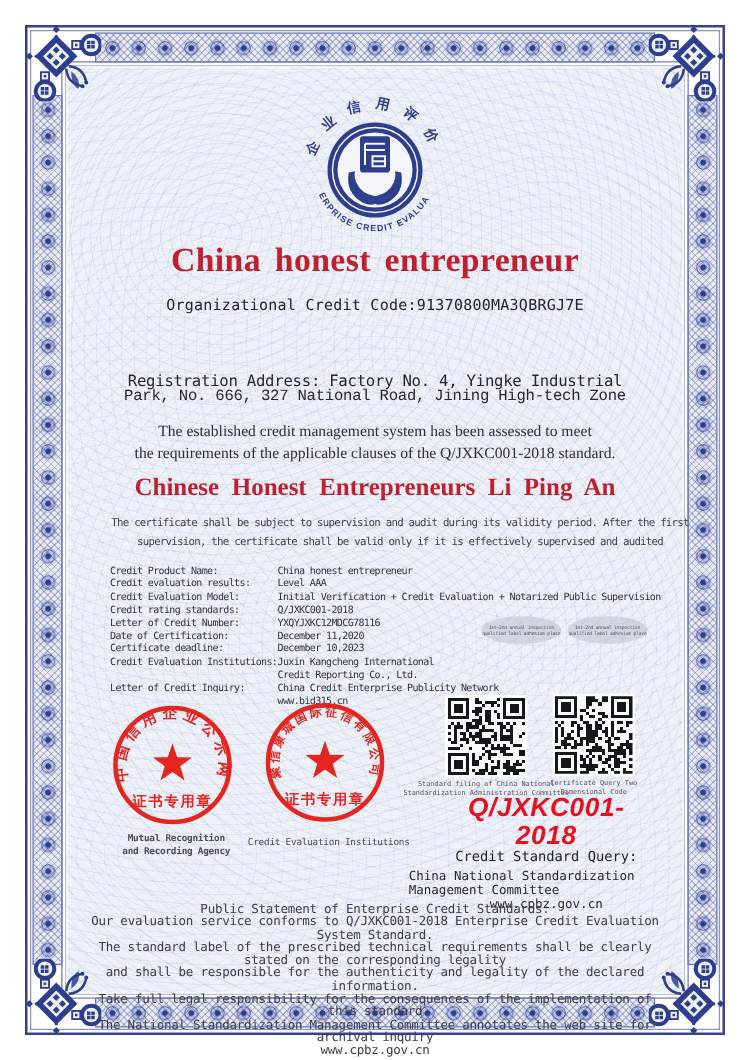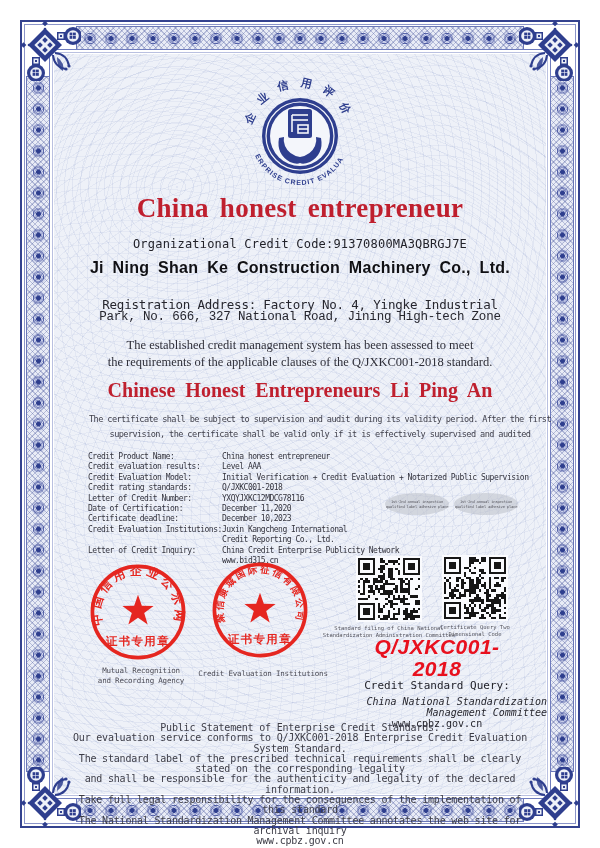--- a/index.html
+++ b/index.html
@@ -55,31 +55,31 @@
   .drow{display:flex;}
   .dlabel{width:134px;flex:0 0 134px;white-space:nowrap;}
   .dvalue{flex:1;}
   .sticker{width:64px;height:22px;border-radius:50%;background:rgba(188,191,200,.55);
            display:flex;flex-direction:column;justify-content:center;text-align:center;
            font-size:3.8px;line-height:5px;color:#5a5a62;letter-spacing:-.2px;}
   .stk1{left:385px;top:493px;} .stk2{left:454px;top:493px;}
   .seal{width:104px;height:104px;}
   .seal1{left:86px;top:560px;} .seal2{left:208px;top:558px;}
   .sealcap{font-size:7.5px;line-height:10px;color:#4c4c56;text-align:center;letter-spacing:-.2px;}
-  .cap1{left:66px;top:666px;width:150px;} .cap2{left:183px;top:669px;width:160px;}
+  .cap1{left:66px;top:666px;width:150px;font-weight:bold;} .cap2{left:183px;top:669px;width:160px;}
   .qrbox{width:66px;height:66px;background:#fafbfe;padding:2px;box-sizing:border-box;}
   .qr1{left:356px;top:556px;} .qr2{left:442px;top:555px;}
   .qr{width:100%;height:100%;shape-rendering:crispEdges;}
   .qrcap{font-size:5.5px;line-height:7px;color:#55555e;text-align:center;}
   .qrcap1{left:311px;top:625px;width:156px;} .qrcap2{left:397px;top:624px;width:156px;}
   .redcode{left:337px;top:636px;width:200px;text-align:center;
            font-family:"Liberation Sans","DejaVu Sans",sans-serif;font-weight:bold;font-style:italic;
            font-size:21px;line-height:22px;color:#e8101e;letter-spacing:.5px;}
   .querylabel{left:327px;top:679px;width:220px;text-align:center;font-size:11px;color:#22222a;}
-  .queryorg{left:327px;top:697px;width:220px;text-align:right;font-size:10px;line-height:10.5px;color:#26262e;font-style:italic;}
+  .queryorg{left:327px;top:697px;width:220px;text-align:left;font-size:10px;line-height:10.5px;color:#26262e;}
   .queryurl{left:327px;top:718px;width:220px;text-align:center;font-size:10px;color:#26262e;}
   .footer{left:66px;right:66px;top:723px;text-align:center;font-size:10px;line-height:10.3px;
           letter-spacing:-.2px;color:#3c3c46;}
   .cjk{font-family:"Liberation Sans","DejaVu Sans",sans-serif;}
 </style>
 </head>
 <body>
 
 <svg width="0" height="0" style="position:absolute">
   <defs>
@@ -175,21 +175,20 @@
       <textPath href="#arcBot" startOffset="50%" text-anchor="middle">ENTERPRISE CREDIT EVALUATION</textPath>
     </text>
   </svg>
 
   <div class="abs ctr title">China honest entrepreneur</div>
 
   <div class="abs ctr codeline">
     <span>Organizational Credit Code:</span><span>91370800MA3QBRGJ7E</span>
   </div>
 
-  <div class="abs ctr company">Ji Ning Shan Ke Construction Machinery Co., Ltd.</div>
 
   <div class="abs ctr addr1">Registration Address: Factory No. 4, Yingke Industrial</div>
   <div class="abs ctr addr2">Park, No. 666, 327 National Road, Jining High-tech Zone</div>
 
   <div class="abs ctr stmt1">The established credit management system has been assessed to meet</div>
   <div class="abs ctr stmt2">the requirements of the applicable clauses of the Q/JXKC001-2018 standard.</div>
 
   <div class="abs ctr subtitle">Chinese Honest Entrepreneurs Li Ping An</div>
 
   <div class="abs ctr sup1">The certificate shall be subject to supervision and audit during its validity period. After the first</div>

